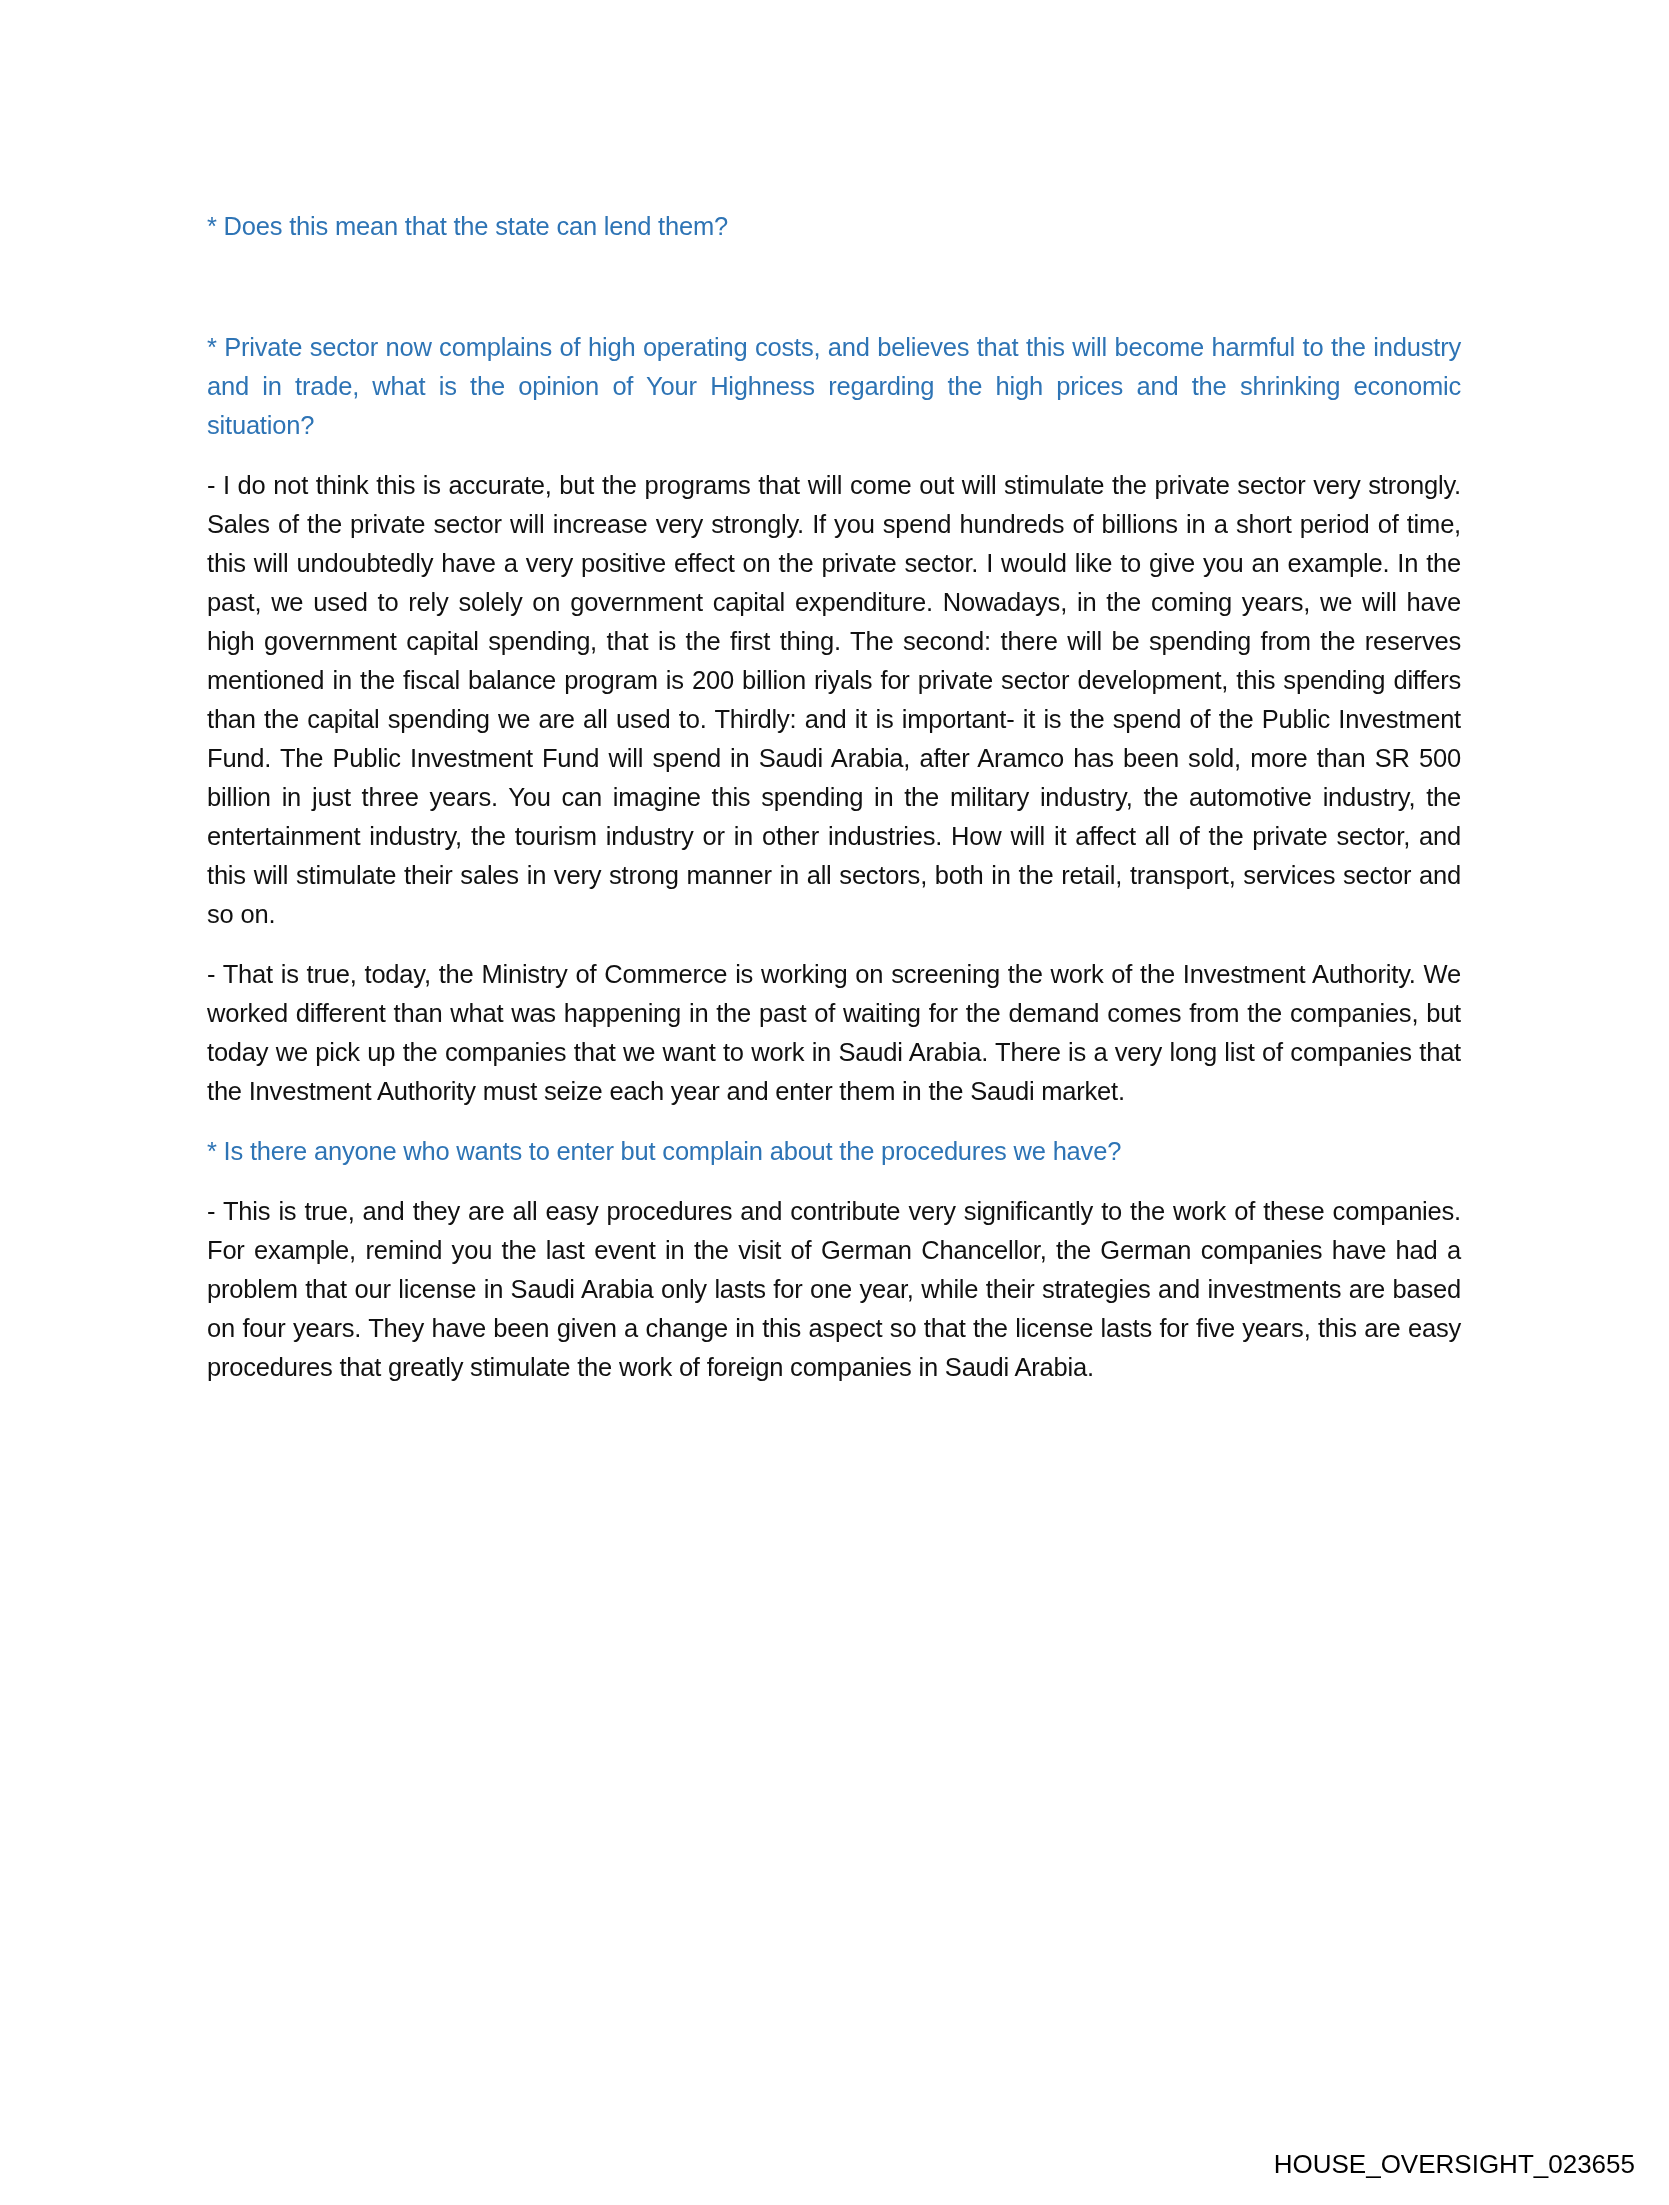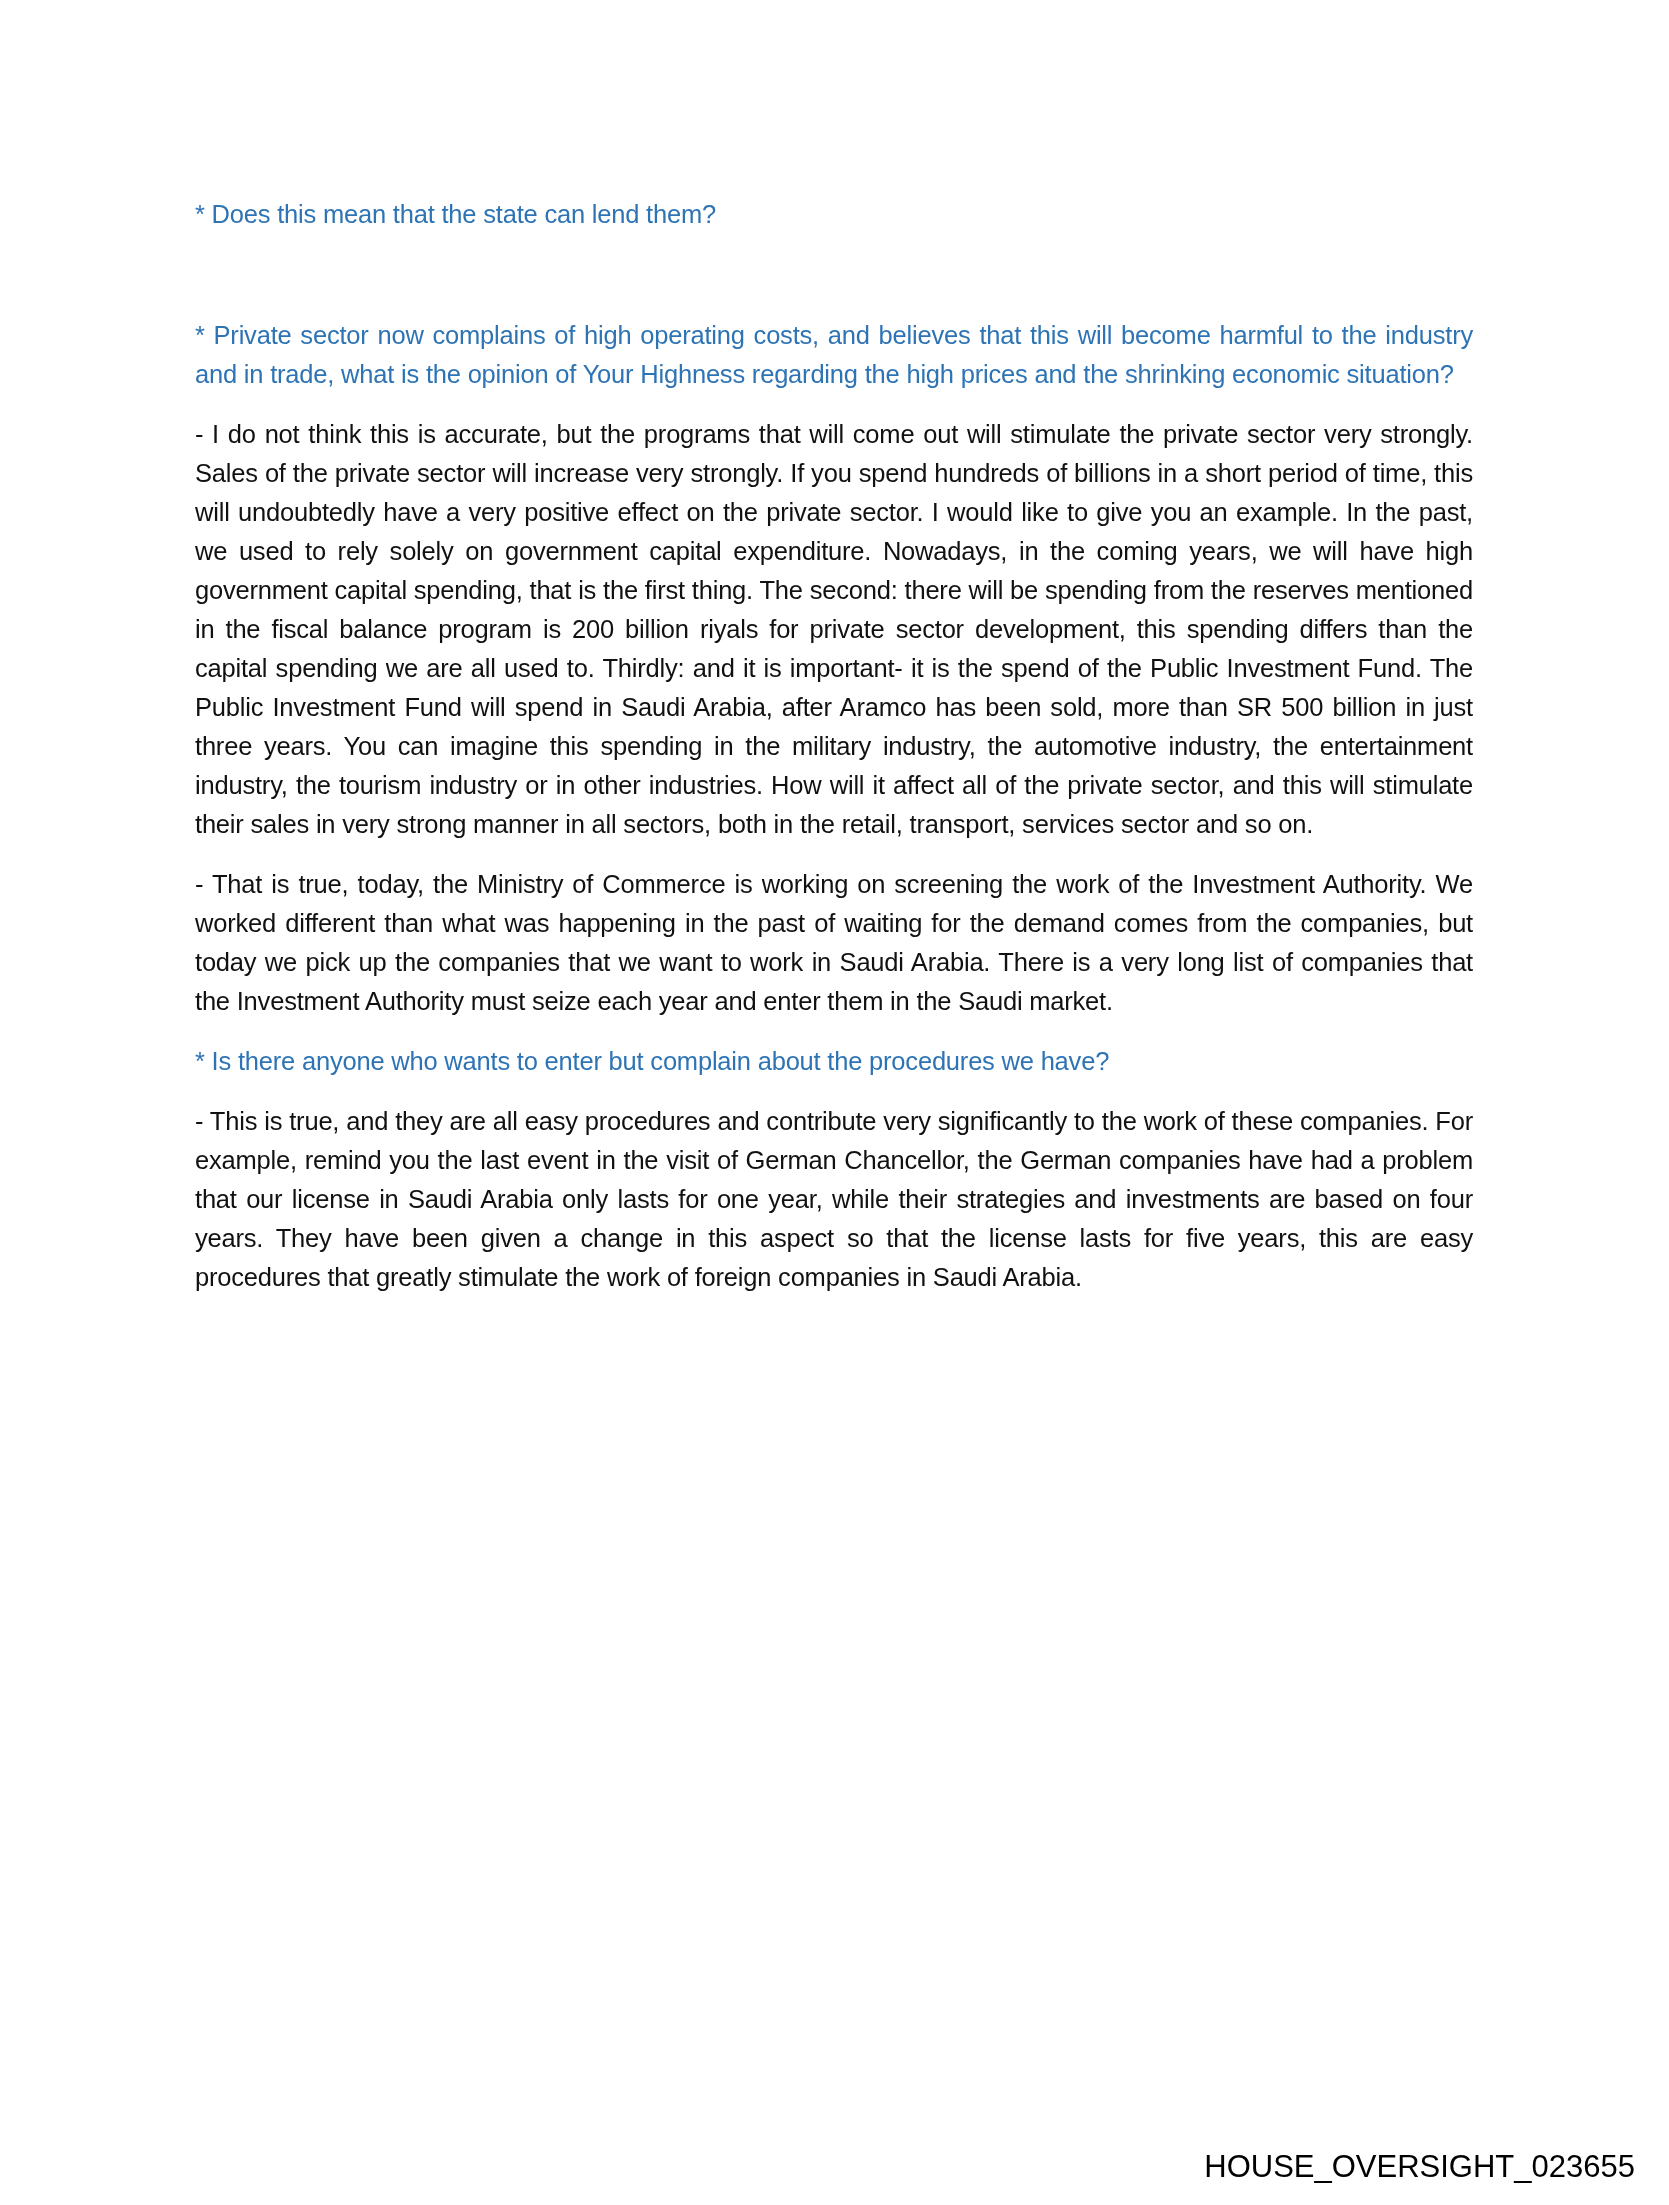--- a/index.html
+++ b/index.html
@@ -18,34 +18,34 @@
       left: 195px;
       top: 195px;
       width: 1278px;
       font-family: "Liberation Sans", "DejaVu Sans", sans-serif;
       font-size: 25.5px;
       line-height: 39px;
       color: #111111;
       letter-spacing: -0.2px;
     }
     .para {
-      margin: 0;
+      margin: 12px;
       text-align: justify;
     }
     .q {
       color: #2e74b5;
     }
     .gap-small { margin-top: 21px; }
     .gap-large { margin-top: 82px; }
     .footer {
       position: absolute;
       right: 34px;
       top: 2149px;
       font-family: "Liberation Sans", "DejaVu Sans", sans-serif;
-      font-size: 31px;
+      font-size: 26px;
       color: #000000;
       letter-spacing: 0px;
     }
   </style>
 </head>
 <body>
 
 <div class="page">
   <p class="para q">* Does this mean that the state can lend them?</p>
   <p class="para q gap-large">* Private sector now complains of high operating costs, and believes that this will become harmful to the industry and in trade, what is the opinion of Your Highness regarding the high prices and the shrinking economic situation?</p>

